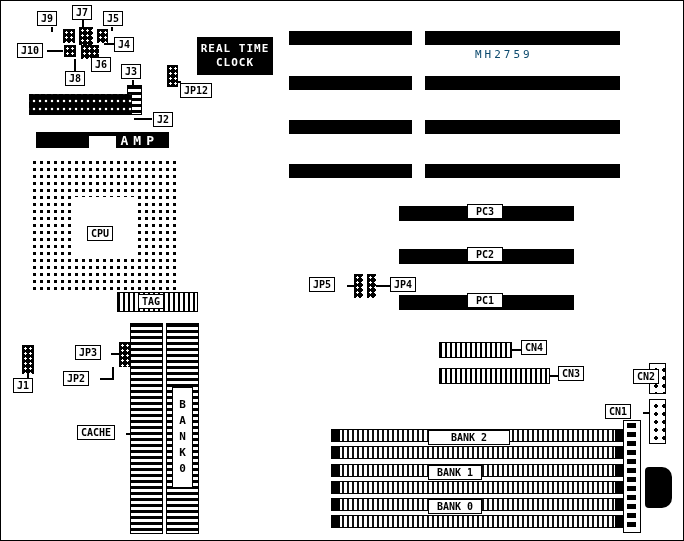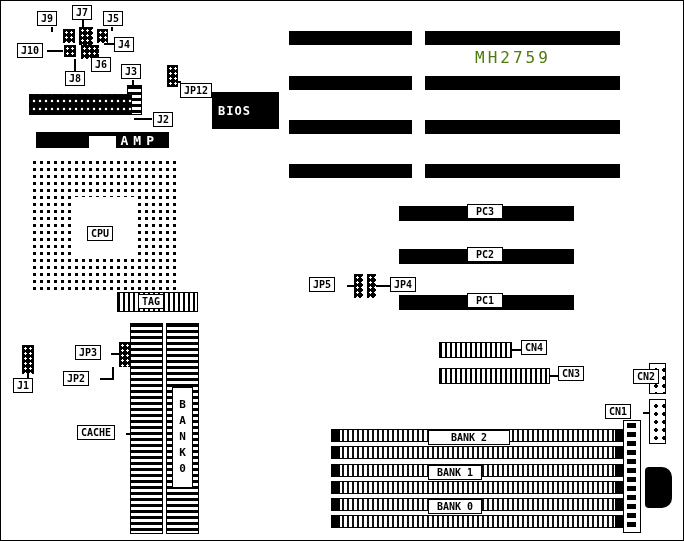--- a/index.html
+++ b/index.html
@@ -43,22 +43,22 @@
     background:#fff; border:1px solid #000; z-index:6; font-weight:bold; font-size:11px;
     writing-mode:vertical-rl; text-orientation:upright; letter-spacing:3px;
     display:flex; align-items:center; justify-content:center; }
   #pwr { position:absolute; left:622px; top:419px; width:18px; height:113px;
     border:1px solid #000; background-color:#fff; z-index:1;
     background-image:repeating-linear-gradient(180deg,#000 0 5px,transparent 5px 9px);
     background-size:9px calc(100% - 4px); background-position:3px 2px;
     background-repeat:no-repeat; }
   #din { position:absolute; left:644px; top:466px; width:27px; height:41px;
     background:#000; border-radius:4px 10px 10px 4px; z-index:2; }
-  #model { position:absolute; left:474px; top:47px; font-size:16px;
-    letter-spacing:3px; color:#4d7c0f; z-index:2; }
+  #model { position:absolute; left:474px; top:47px; font-size:11px;
+    letter-spacing:3px; color:#0c4a6e; z-index:2; }
 </style>
 </head>
 <body>
 
 <div id="board">
 
   <div class="jblk" style="left:62px;top:28px;width:12px;height:14px"></div>
   <div class="jblk" style="left:78px;top:26px;width:14px;height:18px"></div>
   <div class="jblk" style="left:96px;top:28px;width:11px;height:14px"></div>
   <div class="jblk" style="left:63px;top:44px;width:12px;height:12px"></div>
@@ -83,21 +83,21 @@
 
   <div class="stripe-h" style="left:126px;top:84px;width:15px;height:30px"></div>
   <div class="jblk" style="left:166px;top:64px;width:11px;height:22px"></div>
   <div class="line" style="left:176px;top:80px;width:4px;height:2px"></div>
   <div class="lbl" style="left:179px;top:82px">JP12</div>
 
   <div class="hdr" style="left:28px;top:93px;width:103px;height:21px"></div>
   <div class="line" style="left:133px;top:117px;width:18px;height:2px"></div>
   <div class="lbl" style="left:152px;top:111px">J2</div>
 
-  <div class="blackbox" style="left:211px;top:91px;width:67px;height:37px;font-size:12px;justify-content:flex-start;padding-left:6px;letter-spacing:1px">BIOS</div>
+  <div class="blackbox" style="left:196px;top:36px;width:76px;height:38px;font-size:11px;line-height:14px;letter-spacing:1px">REAL TIME CLOCK</div>
 
   <div class="blackbox" style="left:35px;top:131px;width:133px;height:16px;font-size:13px;letter-spacing:5px;justify-content:flex-end;padding-right:10px">
     <div style="position:absolute;left:53px;top:4px;width:27px;height:14px;background:#fff"></div>
     <span>AMP</span>
   </div>
 
   <div id="cpu-socket"></div>
   <div id="cpu-center"></div>
   <div class="lbl" style="left:86px;top:225px;font-size:10px">CPU</div>
 

